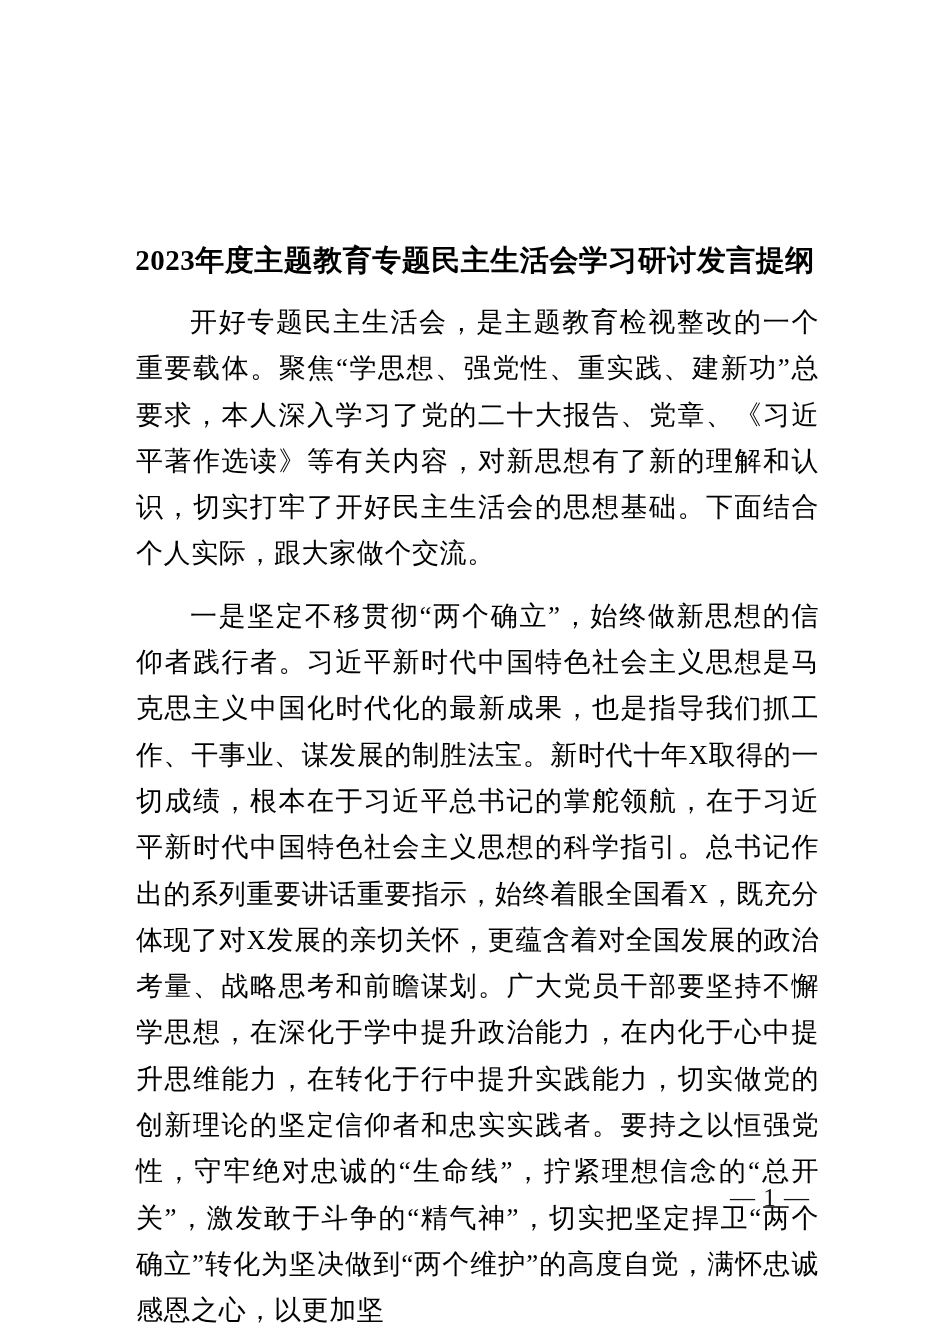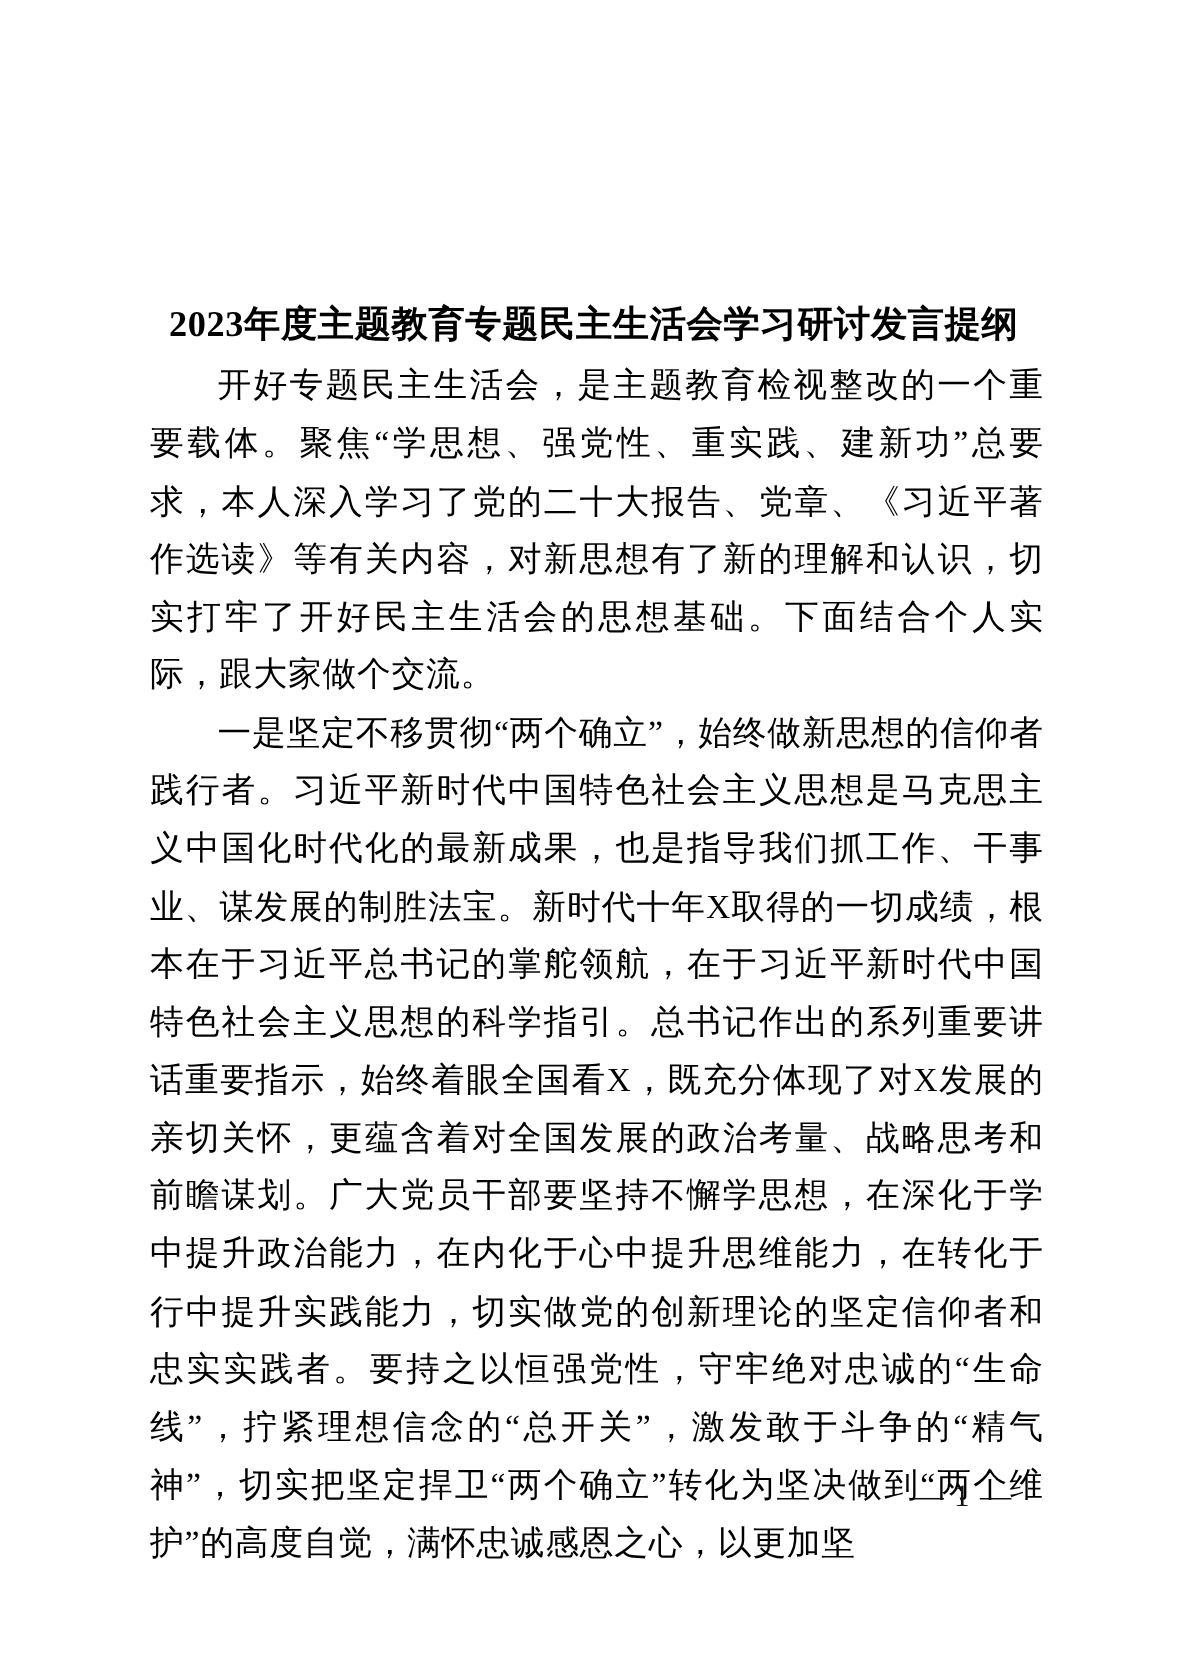--- a/index.html
+++ b/index.html
@@ -29,21 +29,21 @@
   .doc-body {
     margin: 2px 115px 0 120px;
     text-align: justify;
     text-justify: inter-ideograph;
     font-size: 27px;
     line-height: 46.3px;
     letter-spacing: 0.6px;
     color: #000000;
   }
   .doc-body p {
-    margin: 0;
+    margin: 16px;
     padding: 0;
     text-indent: 2em;
   }
   .page-number {
     position: absolute;
     top: 1183px;
     right: 140px;
     font-size: 25px;
     line-height: 30px;
     letter-spacing: 1px;

